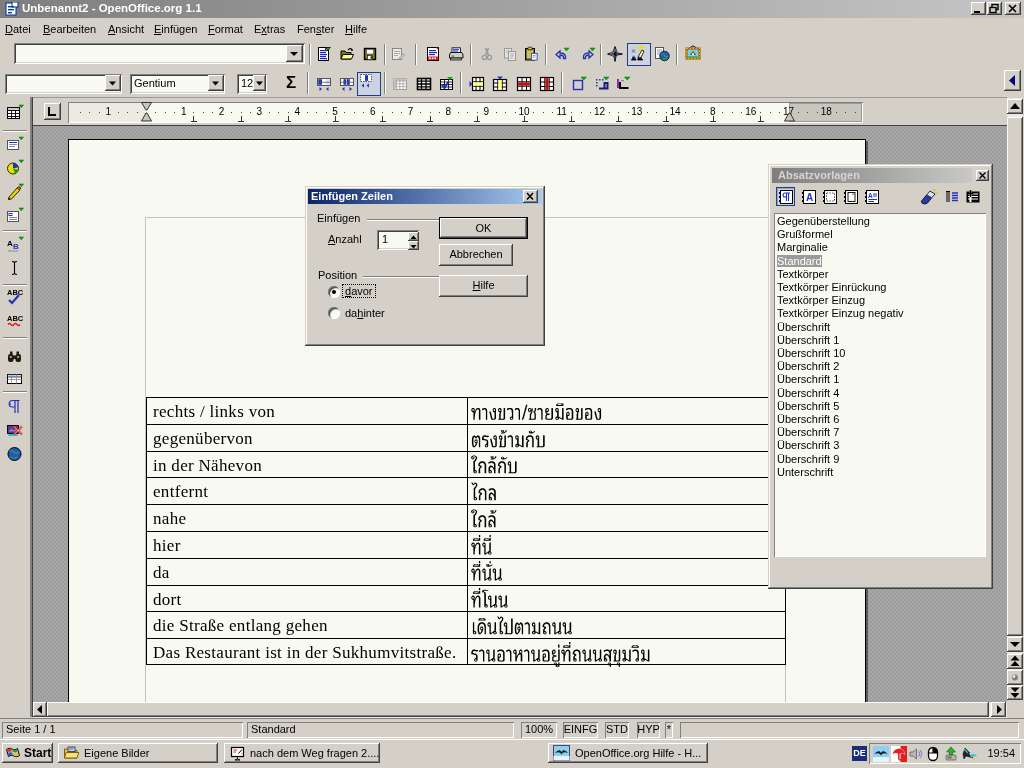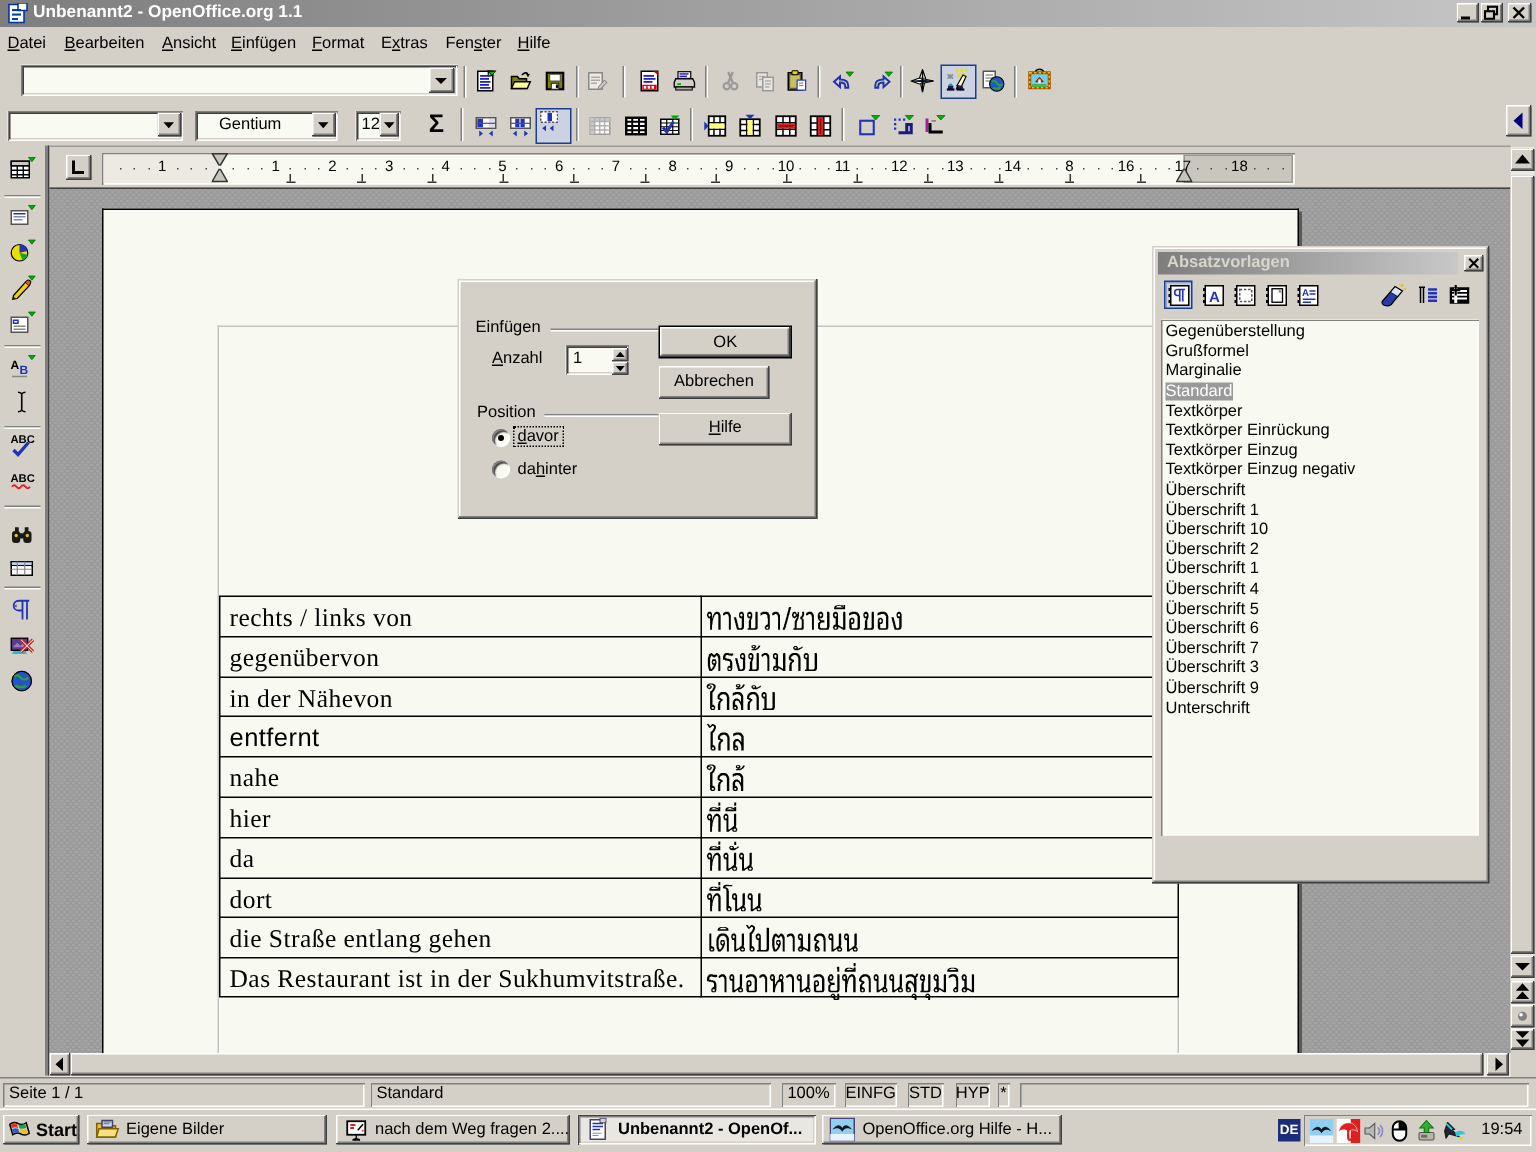--- a/index.html
+++ b/index.html
@@ -183,21 +183,21 @@
         </svg></div>
     </div>
 </div>
 
 <div class="abs" style="left:0;top:67px;width:1024px;height:30px;background:#d4d0c8">
   <div class="abs sk fld" style="left:5px;top:7px;width:117px;height:20px">
     <div class="abs rz btn" style="right:1px;top:1px;width:16px;height:16px"><svg width="16" height="16">
           <path d="M4 6.5 L11 6.5 L7.5 10.5 Z" fill="#000"></path>
         </svg></div>
   </div>
-  <div class="abs sk fld" style="left:130px;top:7px;width:95px;height:20px;line-height:18px;padding-left:16px">Gentium
+  <div class="abs sk fld" style="left:130px;top:7px;width:95px;height:20px;line-height:18px;padding-left:4px">Gentium
     <div class="abs rz btn" style="right:1px;top:1px;width:16px;height:16px"><svg width="16" height="16">
           <path d="M4 6.5 L11 6.5 L7.5 10.5 Z" fill="#000"></path>
         </svg></div>
   </div>
   <div class="abs sk fld" style="left:237px;top:7px;width:30px;height:20px;line-height:18px;padding-left:4px">12
     <div class="abs rz btn" style="right:1px;top:1px;width:13px;height:16px"><svg width="13" height="16">
           <path d="M3 6.5 L10 6.5 L6.5 10.5 Z" fill="#000"></path>
         </svg></div>
   </div>
   <div class="abs" style="left:281px;top:6px;width:20px;height:20px;font-size:17px;font-weight:bold;text-align:center;line-height:20px">Σ</div>
@@ -531,21 +531,21 @@
       <div class="abs" style="left:113px;top:378.2px;width:640px;height:1px;background:#000"></div>
       <div class="abs" style="left:113px;top:405.0px;width:640px;height:1px;background:#000"></div>
       <div class="abs" style="left:113px;top:431.8px;width:640px;height:1px;background:#000"></div>
       <div class="abs" style="left:113px;top:458.6px;width:640px;height:1px;background:#000"></div>
       <div class="abs" style="left:113px;top:485.4px;width:640px;height:1px;background:#000"></div>
       <div class="abs" style="left:113px;top:512.2px;width:640px;height:1px;background:#000"></div>
       <div class="abs" style="left:434px;top:271px;width:1px;height:268px;background:#000"></div>
       <div class="abs" style="left:120px;top:276.0px;font-family:'Liberation Serif',serif;font-size:17px;letter-spacing:0.3px;line-height:20px">rechts / links von</div>
       <div class="abs" style="left:120px;top:302.8px;font-family:'Liberation Serif',serif;font-size:17px;letter-spacing:0.3px;line-height:20px">gegenübervon</div>
       <div class="abs" style="left:120px;top:329.6px;font-family:'Liberation Serif',serif;font-size:17px;letter-spacing:0.3px;line-height:20px">in der Nähevon</div>
-      <div class="abs" style="left:120px;top:356.4px;font-family:Liberation Sans, sans-serif;font-size:17px;letter-spacing:0.3px;line-height:20px">entfernt</div>
+      <div class="abs" style="left:120px;top:356.4px;font-family:Liberation Serif, serif;font-size:17px;letter-spacing:0.3px;line-height:20px">entfernt</div>
       <div class="abs" style="left:120px;top:383.2px;font-family:'Liberation Serif',serif;font-size:17px;letter-spacing:0.3px;line-height:20px">nahe</div>
       <div class="abs" style="left:120px;top:410.0px;font-family:'Liberation Serif',serif;font-size:17px;letter-spacing:0.3px;line-height:20px">hier</div>
       <div class="abs" style="left:120px;top:436.8px;font-family:'Liberation Serif',serif;font-size:17px;letter-spacing:0.3px;line-height:20px">da</div>
       <div class="abs" style="left:120px;top:463.6px;font-family:'Liberation Serif',serif;font-size:17px;letter-spacing:0.3px;line-height:20px">dort</div>
       <div class="abs" style="left:120px;top:490.4px;font-family:'Liberation Serif',serif;font-size:17px;letter-spacing:0.3px;line-height:20px">die Straße entlang gehen</div>
       <div class="abs" style="left:120px;top:517.2px;font-family:'Liberation Serif',serif;font-size:17px;letter-spacing:0.3px;line-height:20px">Das Restaurant ist in der Sukhumvitstraße.</div>
       <svg class="abs" style="left:435.9px;top:273.2px" width="135.5" height="24.8" viewBox="0 0 135.5 24.8">
         <path d="M92.0 4.28L92.8 4.28L92.8 5.45L93.1 5.45L93.1 5.64L93.3 5.64L93.3 4.28L94.4 4.28L94.4 7.10L87.1 7.10L87.1 5.84L87.4 5.84L87.4 5.25L87.6 5.25L87.6 5.06L87.9 5.06L87.9 4.86L88.1 4.86L88.1 4.67L88.7 4.67L88.7 4.47L91.3 4.47L91.3 4.67L92.0 4.67ZM89.2 5.06L89.2 5.25L88.9 5.25L88.9 5.45L88.7 5.45L88.7 5.64L88.4 5.64L88.4 6.04L92.8 6.04L92.8 5.84L92.6 5.84L92.6 5.64L92.0 5.64L92.0 5.45L91.8 5.45L91.8 5.25L91.3 5.25L91.3 5.06ZM57.2 5.64L58.5 5.64L58.5 6.04L58.2 6.04L58.2 7.10L58.0 7.10L58.0 7.81L57.7 7.81L57.7 8.88L57.5 8.88L57.5 9.94L57.2 9.94L57.2 11.00L56.9 11.00L56.9 11.71L56.7 11.71L56.7 12.78L56.4 12.78L56.4 13.84L56.2 13.84L56.2 14.55L55.9 14.55L55.9 15.62L55.6 15.62L55.6 16.68L55.4 16.68L55.4 17.39L55.1 17.39L55.1 18.46L54.9 18.46L54.9 19.33L54.6 19.33L54.6 19.84L54.3 19.84L54.3 20.60L54.1 20.60L54.1 20.86L52.8 20.86L52.8 20.35L53.0 20.35L53.0 19.58L53.3 19.58L53.3 18.81L53.6 18.81L53.6 18.11L53.8 18.11L53.8 17.04L54.1 17.04L54.1 15.97L54.3 15.97L54.3 15.26L54.6 15.26L54.6 14.20L54.9 14.20L54.9 13.13L55.1 13.13L55.1 12.42L55.4 12.42L55.4 11.36L55.6 11.36L55.6 10.29L55.9 10.29L55.9 9.23L56.2 9.23L56.2 8.52L56.4 8.52L56.4 7.46L56.7 7.46L56.7 6.39L56.9 6.39L56.9 5.84L57.2 5.84ZM3.4 8.88L4.9 8.88L4.9 9.23L5.2 9.23L5.2 9.58L5.5 9.58L5.5 9.94L5.7 9.94L5.7 13.13L6.0 13.13L6.0 12.07L6.2 12.07L6.2 11.36L6.5 11.36L6.5 10.65L6.8 10.65L6.8 10.29L7.0 10.29L7.0 9.94L7.3 9.94L7.3 9.58L7.5 9.58L7.5 9.23L8.3 9.23L8.3 8.88L9.9 8.88L9.9 9.23L10.4 9.23L10.4 9.58L10.9 9.58L10.9 10.29L11.2 10.29L11.2 11.00L11.4 11.00L11.4 20.86L9.9 20.86L9.9 11.00L9.6 11.00L9.6 10.65L9.4 10.65L9.4 10.29L8.3 10.29L8.3 10.65L7.8 10.65L7.8 11.00L7.5 11.00L7.5 11.36L7.3 11.36L7.3 12.07L7.0 12.07L7.0 12.42L6.8 12.42L6.8 13.13L6.5 13.13L6.5 14.20L6.2 14.20L6.2 15.26L6.0 15.26L6.0 17.39L5.7 17.39L5.7 20.86L4.4 20.86L4.4 13.49L4.2 13.49L4.2 13.13L3.1 13.13L3.1 12.78L2.9 12.78L2.9 12.42L2.6 12.42L2.6 11.71L2.3 11.71L2.3 10.29L2.6 10.29L2.6 9.58L2.9 9.58L2.9 9.23L3.4 9.23ZM14.6 8.88L16.6 8.88L16.6 9.23L17.2 9.23L17.2 9.58L17.4 9.58L17.4 9.94L17.7 9.94L17.7 10.29L17.9 10.29L17.9 11.00L18.2 11.00L18.2 20.86L16.9 20.86L16.9 12.07L16.6 12.07L16.6 11.00L16.4 11.00L16.4 10.65L15.9 10.65L15.9 10.29L14.8 10.29L14.8 10.65L14.3 10.65L14.3 11.00L13.8 11.00L13.8 11.36L13.3 11.36L13.3 11.00L13.0 11.00L13.0 9.94L13.3 9.94L13.3 9.58L13.8 9.58L13.8 9.23L14.6 9.23ZM24.7 8.88L26.0 8.88L26.0 9.23L26.5 9.23L26.5 9.58L26.8 9.58L26.8 10.29L27.0 10.29L27.0 19.33L26.8 19.33L26.8 20.09L26.5 20.09L26.5 20.35L26.3 20.35L26.3 20.60L25.7 20.60L25.7 20.86L22.4 20.86L22.4 20.09L22.1 20.09L22.1 19.33L21.8 19.33L21.8 18.46L21.6 18.46L21.6 17.39L21.3 17.39L21.3 16.33L21.1 16.33L21.1 15.26L20.8 15.26L20.8 14.20L20.5 14.20L20.5 13.13L20.3 13.13L20.3 12.42L21.8 12.42L21.8 13.49L22.1 13.49L22.1 14.55L22.4 14.55L22.4 15.62L22.6 15.62L22.6 16.68L22.9 16.68L22.9 17.75L23.1 17.75L23.1 18.81L23.4 18.81L23.4 19.58L23.7 19.58L23.7 19.84L25.0 19.84L25.0 19.58L25.2 19.58L25.2 19.33L25.5 19.33L25.5 13.13L24.4 13.13L24.4 12.78L23.9 12.78L23.9 12.07L23.7 12.07L23.7 9.94L23.9 9.94L23.9 9.58L24.2 9.58L24.2 9.23L24.7 9.23ZM30.2 8.88L31.5 8.88L31.5 9.23L32.0 9.23L32.0 9.58L32.2 9.58L32.2 9.94L32.5 9.94L32.5 12.78L32.2 12.78L32.2 13.49L32.0 13.49L32.0 14.20L31.7 14.20L31.7 19.84L34.1 19.84L34.1 19.58L34.6 19.58L34.6 9.23L34.8 9.23L34.8 8.88L35.9 8.88L35.9 9.23L36.1 9.23L36.1 19.84L35.9 19.84L35.9 20.35L35.6 20.35L35.6 20.60L35.1 20.60L35.1 20.86L29.4 20.86L29.4 19.84L30.2 19.84L30.2 14.91L30.4 14.91L30.4 14.20L30.7 14.20L30.7 13.84L30.9 13.84L30.9 13.13L29.9 13.13L29.9 12.78L29.4 12.78L29.4 12.07L29.1 12.07L29.1 9.94L29.4 9.94L29.4 9.58L29.6 9.58L29.6 9.23L30.2 9.23ZM39.5 8.88L42.4 8.88L42.4 9.23L43.2 9.23L43.2 9.58L43.4 9.58L43.4 9.94L43.7 9.94L43.7 10.29L43.9 10.29L43.9 11.00L44.2 11.00L44.2 20.09L43.9 20.09L43.9 20.60L43.4 20.60L43.4 20.86L41.6 20.86L41.6 20.60L41.3 20.60L41.3 20.35L41.1 20.35L41.1 19.84L40.8 19.84L40.8 18.81L41.1 18.81L41.1 18.46L41.3 18.46L41.3 18.11L41.6 18.11L41.6 17.75L42.1 17.75L42.1 17.39L42.9 17.39L42.9 13.13L42.6 13.13L42.6 11.36L42.4 11.36L42.4 11.00L42.1 11.00L42.1 10.65L41.6 10.65L41.6 10.29L39.8 10.29L39.8 10.65L39.0 10.65L39.0 11.00L38.5 11.00L38.5 11.36L38.0 11.36L38.0 9.58L38.7 9.58L38.7 9.23L39.5 9.23ZM47.3 8.88L49.4 8.88L49.4 9.23L49.9 9.23L49.9 9.58L50.2 9.58L50.2 9.94L50.4 9.94L50.4 10.29L50.7 10.29L50.7 11.00L51.0 11.00L51.0 20.86L49.7 20.86L49.7 12.07L49.4 12.07L49.4 11.00L49.1 11.00L49.1 10.65L48.6 10.65L48.6 10.29L47.6 10.29L47.6 10.65L47.1 10.65L47.1 11.00L46.5 11.00L46.5 11.36L46.0 11.36L46.0 11.00L45.8 11.00L45.8 9.94L46.0 9.94L46.0 9.58L46.5 9.58L46.5 9.23L47.3 9.23ZM60.1 8.88L61.4 8.88L61.4 9.23L61.6 9.23L61.6 9.58L61.9 9.58L61.9 9.94L62.1 9.94L62.1 10.65L62.4 10.65L62.4 10.29L62.7 10.29L62.7 9.23L62.9 9.23L62.9 8.88L63.4 8.88L63.4 9.23L63.7 9.23L63.7 12.07L63.4 12.07L63.4 13.13L63.2 13.13L63.2 13.84L62.9 13.84L62.9 14.55L62.7 14.55L62.7 14.91L62.4 14.91L62.4 15.97L62.1 15.97L62.1 19.84L65.0 19.84L65.0 19.58L65.3 19.58L65.3 19.33L65.5 19.33L65.5 14.55L65.3 14.55L65.3 13.84L64.7 13.84L64.7 13.49L64.5 13.49L64.5 12.42L64.7 12.42L64.7 12.07L65.3 12.07L65.3 11.71L65.5 11.71L65.5 11.00L65.8 11.00L65.8 8.88L67.1 8.88L67.1 11.36L66.8 11.36L66.8 12.07L66.6 12.07L66.6 12.42L66.3 12.42L66.3 12.78L65.8 12.78L65.8 13.13L66.0 13.13L66.0 13.49L66.6 13.49L66.6 14.20L66.8 14.20L66.8 20.09L66.6 20.09L66.6 20.60L66.0 20.60L66.0 20.86L59.8 20.86L59.8 20.09L60.1 20.09L60.1 19.84L60.6 19.84L60.6 19.58L60.8 19.58L60.8 15.26L61.1 15.26L61.1 14.55L61.4 14.55L61.4 14.20L61.6 14.20L61.6 13.49L61.9 13.49L61.9 13.13L62.1 13.13L62.1 12.78L62.4 12.78L62.4 12.07L62.1 12.07L62.1 12.42L61.6 12.42L61.6 12.78L61.1 12.78L61.1 13.13L60.3 13.13L60.3 12.78L59.5 12.78L59.5 12.42L59.3 12.42L59.3 11.71L59.0 11.71L59.0 10.29L59.3 10.29L59.3 9.58L59.5 9.58L59.5 9.23L60.1 9.23ZM69.9 8.88L72.0 8.88L72.0 9.23L72.5 9.23L72.5 9.58L72.8 9.58L72.8 9.94L73.1 9.94L73.1 10.29L73.3 10.29L73.3 11.00L73.6 11.00L73.6 20.86L72.3 20.86L72.3 12.07L72.0 12.07L72.0 11.00L71.8 11.00L71.8 10.65L71.2 10.65L71.2 10.29L70.2 10.29L70.2 10.65L69.7 10.65L69.7 11.00L69.2 11.00L69.2 11.36L68.6 11.36L68.6 11.00L68.4 11.00L68.4 9.94L68.6 9.94L68.6 9.58L69.2 9.58L69.2 9.23L69.9 9.23ZM77.5 8.88L79.0 8.88L79.0 9.23L79.3 9.23L79.3 9.58L79.6 9.58L79.6 9.94L79.8 9.94L79.8 12.07L79.6 12.07L79.6 12.42L79.3 12.42L79.3 12.78L79.0 12.78L79.0 13.13L77.7 13.13L77.7 12.78L77.5 12.78L77.5 13.49L77.7 13.49L77.7 13.84L78.0 13.84L78.0 14.20L78.5 14.20L78.5 14.55L80.6 14.55L80.6 15.97L78.5 15.97L78.5 16.33L78.0 16.33L78.0 17.04L77.7 17.04L77.7 19.33L78.0 19.33L78.0 19.58L78.3 19.58L78.3 19.84L81.9 19.84L81.9 19.58L82.2 19.58L82.2 19.33L82.4 19.33L82.4 8.88L83.7 8.88L83.7 9.23L84.0 9.23L84.0 19.33L83.7 19.33L83.7 20.09L83.5 20.09L83.5 20.60L82.9 20.60L82.9 20.86L77.5 20.86L77.5 20.60L77.0 20.60L77.0 20.35L76.7 20.35L76.7 20.09L76.4 20.09L76.4 16.33L76.7 16.33L76.7 15.97L77.0 15.97L77.0 15.62L77.7 15.62L77.7 15.26L77.5 15.26L77.5 14.91L77.2 14.91L77.2 14.55L76.7 14.55L76.7 13.84L76.4 13.84L76.4 13.13L76.2 13.13L76.2 10.65L76.4 10.65L76.4 9.94L76.7 9.94L76.7 9.58L77.0 9.58L77.0 9.23L77.5 9.23ZM87.4 8.88L88.7 8.88L88.7 9.23L89.2 9.23L89.2 9.58L89.4 9.58L89.4 9.94L89.7 9.94L89.7 17.75L90.2 17.75L90.2 18.11L91.0 18.11L91.0 18.46L91.5 18.46L91.5 18.81L92.0 18.81L92.0 19.07L92.6 19.07L92.6 19.33L92.8 19.33L92.8 19.58L93.1 19.58L93.1 9.23L93.3 9.23L93.3 8.88L94.4 8.88L94.4 9.23L94.6 9.23L94.6 20.86L93.1 20.86L93.1 20.60L92.6 20.60L92.6 20.35L92.3 20.35L92.3 20.09L91.8 20.09L91.8 19.84L91.3 19.84L91.3 19.58L91.0 19.58L91.0 19.33L90.2 19.33L90.2 19.07L90.0 19.07L90.0 19.84L89.7 19.84L89.7 20.35L89.4 20.35L89.4 20.60L89.2 20.60L89.2 20.86L87.1 20.86L87.1 20.60L86.8 20.60L86.8 20.35L86.6 20.35L86.6 19.84L86.3 19.84L86.3 18.81L86.6 18.81L86.6 18.11L86.8 18.11L86.8 17.75L87.4 17.75L87.4 17.39L88.1 17.39L88.1 13.13L87.1 13.13L87.1 12.78L86.8 12.78L86.8 12.42L86.6 12.42L86.6 12.07L86.3 12.07L86.3 9.94L86.6 9.94L86.6 9.58L86.8 9.58L86.8 9.23L87.4 9.23ZM98.8 8.88L101.9 8.88L101.9 9.23L102.7 9.23L102.7 9.58L103.2 9.58L103.2 9.94L103.5 9.94L103.5 10.29L103.7 10.29L103.7 11.00L104.0 11.00L104.0 11.71L104.3 11.71L104.3 19.84L104.0 19.84L104.0 20.35L103.7 20.35L103.7 20.60L103.2 20.60L103.2 20.86L98.0 20.86L98.0 20.60L97.8 20.60L97.8 20.35L97.5 20.35L97.5 19.84L97.2 19.84L97.2 14.20L97.5 14.20L97.5 13.49L97.8 13.49L97.8 13.13L98.3 13.13L98.3 12.78L99.8 12.78L99.8 13.13L100.1 13.13L100.1 13.49L100.4 13.49L100.4 13.84L100.6 13.84L100.6 15.97L100.4 15.97L100.4 16.68L99.8 16.68L99.8 17.04L98.8 17.04L98.8 19.58L99.1 19.58L99.1 19.84L102.4 19.84L102.4 19.58L102.7 19.58L102.7 11.71L102.4 11.71L102.4 11.36L102.2 11.36L102.2 11.00L101.9 11.00L101.9 10.65L101.4 10.65L101.4 10.29L99.3 10.29L99.3 10.65L98.3 10.65L98.3 11.00L97.5 11.00L97.5 11.36L97.0 11.36L97.0 9.94L97.2 9.94L97.2 9.58L97.8 9.58L97.8 9.23L98.8 9.23ZM107.6 8.88L108.9 8.88L108.9 9.23L109.5 9.23L109.5 9.58L109.7 9.58L109.7 9.94L110.0 9.94L110.0 12.78L109.7 12.78L109.7 13.49L109.5 13.49L109.5 14.20L109.2 14.20L109.2 19.84L111.5 19.84L111.5 19.58L112.1 19.58L112.1 9.23L112.3 9.23L112.3 8.88L113.4 8.88L113.4 9.23L113.6 9.23L113.6 19.84L113.4 19.84L113.4 20.35L113.1 20.35L113.1 20.60L112.6 20.60L112.6 20.86L106.9 20.86L106.9 19.84L107.6 19.84L107.6 14.91L107.9 14.91L107.9 14.20L108.2 14.20L108.2 13.84L108.4 13.84L108.4 13.13L107.4 13.13L107.4 12.78L106.9 12.78L106.9 12.07L106.6 12.07L106.6 9.94L106.9 9.94L106.9 9.58L107.1 9.58L107.1 9.23L107.6 9.23ZM117.8 8.88L120.9 8.88L120.9 9.23L121.7 9.23L121.7 9.58L122.2 9.58L122.2 9.94L122.5 9.94L122.5 10.29L122.7 10.29L122.7 11.00L123.0 11.00L123.0 11.71L123.2 11.71L123.2 19.84L123.0 19.84L123.0 20.35L122.7 20.35L122.7 20.60L122.2 20.60L122.2 20.86L117.0 20.86L117.0 20.60L116.7 20.60L116.7 20.35L116.5 20.35L116.5 19.84L116.2 19.84L116.2 14.20L116.5 14.20L116.5 13.49L116.7 13.49L116.7 13.13L117.3 13.13L117.3 12.78L118.8 12.78L118.8 13.13L119.1 13.13L119.1 13.49L119.3 13.49L119.3 13.84L119.6 13.84L119.6 15.97L119.3 15.97L119.3 16.68L118.8 16.68L118.8 17.04L117.8 17.04L117.8 19.58L118.0 19.58L118.0 19.84L121.4 19.84L121.4 19.58L121.7 19.58L121.7 11.71L121.4 11.71L121.4 11.36L121.2 11.36L121.2 11.00L120.9 11.00L120.9 10.65L120.4 10.65L120.4 10.29L118.3 10.29L118.3 10.65L117.3 10.65L117.3 11.00L116.5 11.00L116.5 11.36L116.0 11.36L116.0 9.94L116.2 9.94L116.2 9.58L116.7 9.58L116.7 9.23L117.8 9.23ZM129.7 8.88L131.0 8.88L131.0 9.23L131.6 9.23L131.6 9.58L131.8 9.58L131.8 10.29L132.1 10.29L132.1 19.33L131.8 19.33L131.8 20.09L131.6 20.09L131.6 20.35L131.3 20.35L131.3 20.60L130.8 20.60L130.8 20.86L127.4 20.86L127.4 20.09L127.1 20.09L127.1 19.33L126.9 19.33L126.9 18.46L126.6 18.46L126.6 17.39L126.4 17.39L126.4 16.33L126.1 16.33L126.1 15.26L125.8 15.26L125.8 14.20L125.6 14.20L125.6 13.13L125.3 13.13L125.3 12.42L126.9 12.42L126.9 13.49L127.1 13.49L127.1 14.55L127.4 14.55L127.4 15.62L127.7 15.62L127.7 16.68L127.9 16.68L127.9 17.75L128.2 17.75L128.2 18.81L128.4 18.81L128.4 19.58L128.7 19.58L128.7 19.84L130.0 19.84L130.0 19.58L130.3 19.58L130.3 19.33L130.5 19.33L130.5 13.13L129.5 13.13L129.5 12.78L129.0 12.78L129.0 12.07L128.7 12.07L128.7 9.94L129.0 9.94L129.0 9.58L129.2 9.58L129.2 9.23L129.7 9.23ZM4.2 9.94L3.9 9.94L3.9 10.29L3.4 10.29L3.4 11.71L3.6 11.71L3.6 12.07L4.4 12.07L4.4 11.71L4.7 11.71L4.7 10.29L4.2 10.29ZM25.5 9.94L25.2 9.94L25.2 10.29L24.7 10.29L24.7 10.65L24.4 10.65L24.4 11.36L24.7 11.36L24.7 11.71L25.0 11.71L25.0 12.07L25.7 12.07L25.7 11.71L26.0 11.71L26.0 10.65L25.7 10.65L25.7 10.29L25.5 10.29ZM60.3 9.94L60.3 10.29L60.1 10.29L60.1 11.71L60.3 11.71L60.3 12.07L60.8 12.07L60.8 11.71L61.4 11.71L61.4 10.29L61.1 10.29L61.1 9.94ZM78.0 9.94L78.0 10.29L77.5 10.29L77.5 11.71L77.7 11.71L77.7 12.07L78.5 12.07L78.5 11.71L78.8 11.71L78.8 10.29L78.5 10.29L78.5 9.94ZM88.1 9.94L87.9 9.94L87.9 10.29L87.4 10.29L87.4 11.71L87.6 11.71L87.6 12.07L88.4 12.07L88.4 11.71L88.7 11.71L88.7 10.29L88.1 10.29ZM130.5 9.94L130.3 9.94L130.3 10.29L129.7 10.29L129.7 10.65L129.5 10.65L129.5 11.36L129.7 11.36L129.7 11.71L130.0 11.71L130.0 12.07L130.8 12.07L130.8 11.71L131.0 11.71L131.0 10.65L130.8 10.65L130.8 10.29L130.5 10.29ZM30.2 10.29L30.2 10.65L29.9 10.65L29.9 11.36L30.2 11.36L30.2 12.07L31.2 12.07L31.2 11.71L31.5 11.71L31.5 10.65L31.2 10.65L31.2 10.29ZM107.6 10.29L107.6 10.65L107.4 10.65L107.4 11.36L107.6 11.36L107.6 12.07L108.7 12.07L108.7 11.71L108.9 11.71L108.9 10.65L108.7 10.65L108.7 10.29ZM98.8 13.84L98.8 14.20L98.3 14.20L98.3 15.62L98.5 15.62L98.5 15.97L99.3 15.97L99.3 15.62L99.6 15.62L99.6 15.26L99.8 15.26L99.8 14.91L99.6 14.91L99.6 14.20L99.3 14.20L99.3 13.84ZM117.8 13.84L117.8 14.20L117.3 14.20L117.3 15.62L117.5 15.62L117.5 15.97L118.3 15.97L118.3 15.62L118.6 15.62L118.6 15.26L118.8 15.26L118.8 14.91L118.6 14.91L118.6 14.20L118.3 14.20L118.3 13.84ZM42.1 18.81L42.1 19.07L41.9 19.07L41.9 19.84L42.1 19.84L42.1 20.09L42.9 20.09L42.9 19.84L43.2 19.84L43.2 18.81ZM87.6 18.81L87.6 19.07L87.4 19.07L87.4 19.84L87.6 19.84L87.6 20.09L88.7 20.09L88.7 19.58L88.9 19.58L88.9 19.33L88.7 19.33L88.7 18.81Z" fill="#000" fill-rule="nonzero"></path>
       </svg>
       <svg class="abs" style="left:435.9px;top:298.6px" width="79.0" height="26.3" viewBox="0 0 79.0 26.3">
@@ -642,29 +642,20 @@
   </div>
   <div class="abs rz btn" style="left:224px;top:3px;width:156px;height:20px;line-height:20px">
     <span class="abs" style="left:5px;top:2px"><svg width="17" height="16">
           <rect x="2.5" y="2.5" width="12" height="9" fill="#fff" stroke="#000" stroke-width="1.2"></rect>
           <path d="M8.5 11.5 L8.5 14 M6 15 L11 15 M8.5 14 L6 15 M8.5 14 L11 15" stroke="#000" stroke-width="0.9"></path>
           <path d="M4.5 5 L8 5 M4.5 7 L7 7" stroke="#e02020" stroke-width="1.2"></path>
           <path d="M9.5 8.5 L13 4.5" stroke="#000" stroke-width="1"></path>
           <path d="M12 9 C13 7.5 14 8.5 13 9.5 Z" fill="#e02020"></path>
         </svg></span>
     <span style="position:absolute;left:26px">nach dem Weg fragen 2....</span>
-  </div>
-  <div class="abs pr" style="left:385px;top:3px;width:159px;height:20px;line-height:20px;background:#e9e7e1">
-    <span class="abs" style="left:6px;top:2px"><svg width="16" height="16">
-          <rect x="2.5" y="1.5" width="10" height="13" fill="#fff" stroke="#446"></rect>
-          <path d="M4 4 H11 M4 6 H11 M4 8 H9" stroke="#2233bb" stroke-width="1"></path>
-          <path d="M4 10.5 H10 M4 12 H8" stroke="#88a" stroke-width="0.8"></path>
-          <rect x="9" y="0.5" width="4" height="3" fill="#d4d0c8" stroke="#446" stroke-width="0.6"></rect>
-        </svg></span>
-    <b style="position:absolute;left:27px">Unbenannt2 - OpenOf...</b>
   </div>
   <div class="abs rz btn" style="left:548px;top:3px;width:160px;height:20px;line-height:20px">
     <span class="abs" style="left:5px;top:2px"><svg width="17" height="16">
           <rect x="0.5" y="0.5" width="16" height="15" fill="#8fd0f0" stroke="#447"></rect>
           <rect x="0.5" y="11" width="16" height="4.5" fill="#e8f4fc"></rect>
           <path d="M2 8 C5 4.5 7 4.5 8.5 7 C10 4.5 12 4.5 15 8 C11.5 6.5 10 7 8.5 9.5 C7 7 5.5 6.5 2 8 Z" fill="#101820"></path>
         </svg></span>
     <span style="position:absolute;left:27px">OpenOffice.org Hilfe - H...</span>
   </div>
   <div class="abs" style="left:852px;top:6px;width:15px;height:15px;background:#1a2c7a;color:#fff;font-weight:bold;font-size:9px;text-align:center;line-height:15px">DE</div>
@@ -789,20 +780,26 @@
         <div>Überschrift 6</div>
         <div>Überschrift 7</div>
         <div>Überschrift 3</div>
         <div>Überschrift 9</div>
         <div>Unterschrift</div>
       </div>
   </div>
 </div>
 
 <div class="abs rz2" style="left:305px;top:186px;width:240px;height:160px;background:#d4d0c8">
+  <div class="abs" style="left:3px;top:3px;width:234px;height:15px;background:linear-gradient(to right,#0a246a,#a6caf0)">
+    <b style="position:absolute;left:3px;top:0;line-height:15px;color:#fff;font-size:11px">Einfügen Zeilen</b>
+    <div class="abs rz btn" style="right:4px;top:1px;width:15px;height:13px"><svg width="15" height="13">
+          <path d="M4 3 L10 9.5 M10 3 L4 9.5" stroke="#000" stroke-width="1.5"></path>
+        </svg></div>
+  </div>
   <div class="abs" style="left:12px;top:26px;width:120px">
     <span style="background:#d4d0c8;position:relative;z-index:2;padding-right:4px">Einfügen</span>
     <div class="abs" style="left:50px;top:7px;width:77px;height:2px;border-top:1px solid #808080;border-bottom:1px solid #fff"></div>
   </div>
   <div class="abs" style="left:23px;top:47px"><u>A</u>nzahl</div>
   <div class="abs sk fld" style="left:72px;top:44px;width:42px;height:20px;line-height:18px;padding-left:5px">1</div>
   <div class="abs rz btn" style="left:103px;top:46px;width:11px;height:9px"><svg width="11" height="9">
         <path d="M5.5 2.5 L8.5 6 L2.5 6 Z" fill="#000"></path>
       </svg></div>
   <div class="abs rz btn" style="left:103px;top:55px;width:11px;height:9px"><svg width="11" height="9">

